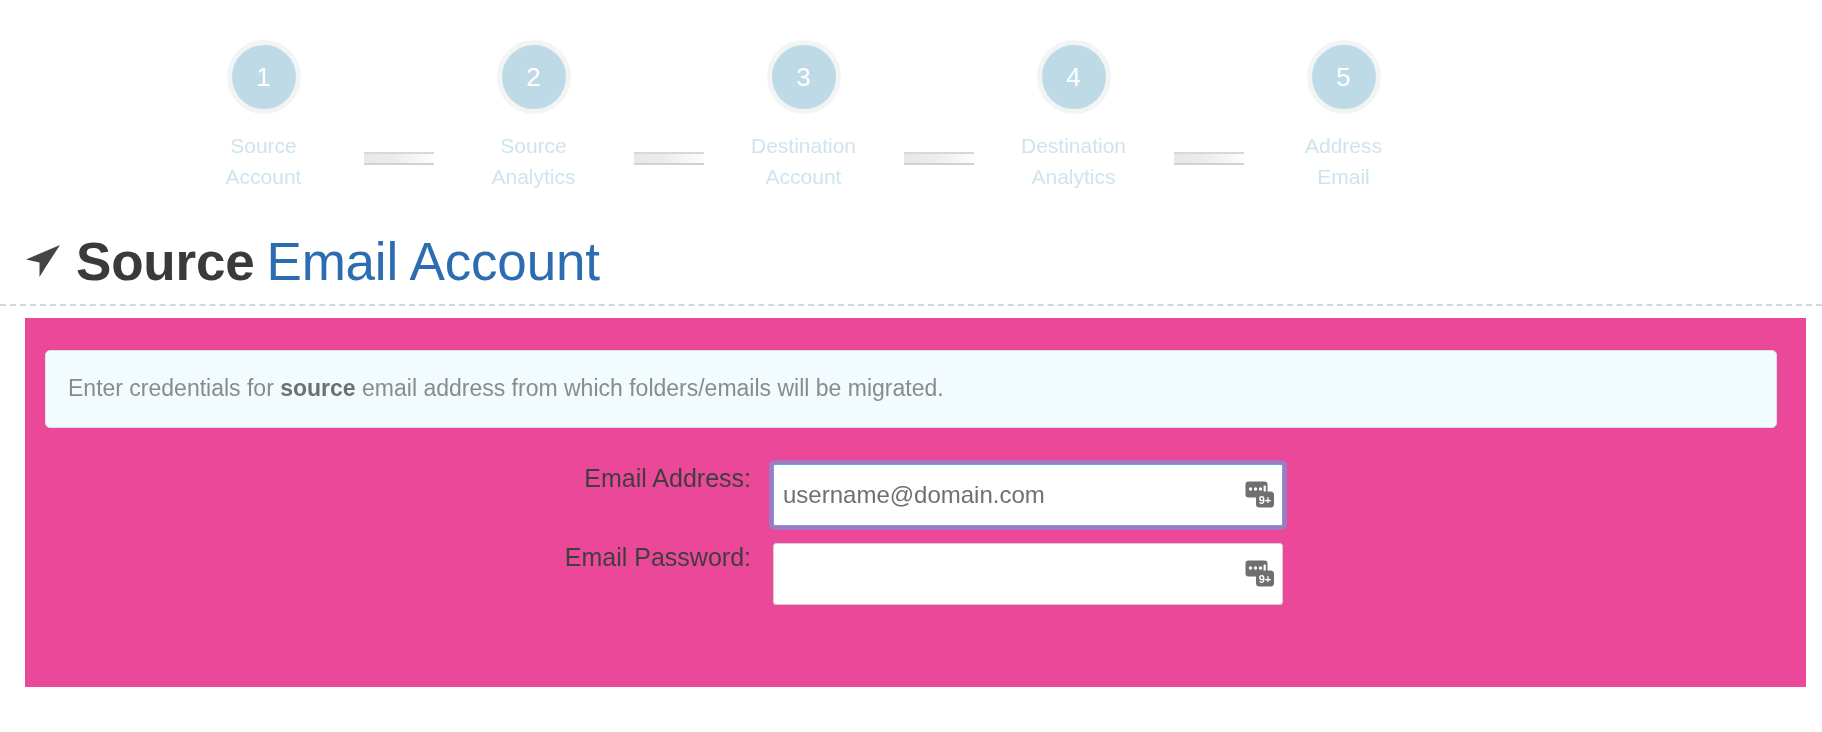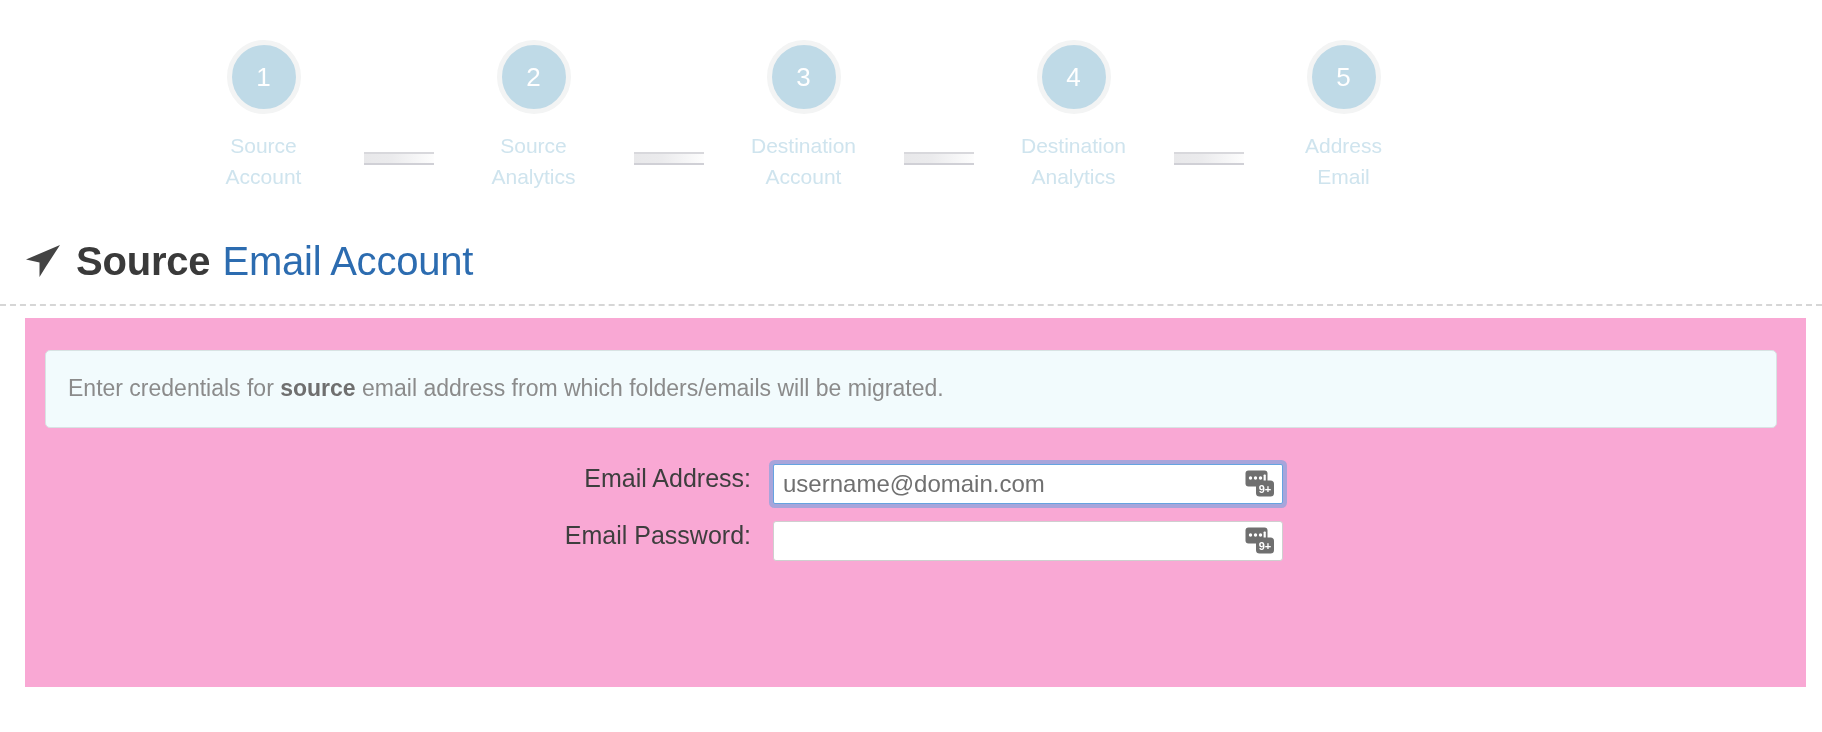--- a/index.html
+++ b/index.html
@@ -80,21 +80,21 @@
     height: 58px;
   }
   .heading-icon {
     width: 38px;
     height: 34px;
     display: inline-block;
     flex: 0 0 auto;
   }
   .heading-icon svg { display: block; }
   .heading-text {
-    font-size: 40px;
+    font-size: 53px;
     line-height: 1;
     letter-spacing: -0.2px;
     white-space: nowrap;
   }
   .heading-strong {
     font-weight: 700;
     color: #3a3a3a;
   }
   .heading-light {
     font-weight: 400;
@@ -104,21 +104,21 @@
   .heading-rule {
     margin: 14px 0 0 0;
     height: 0;
     border: 0;
     border-top: 2px dashed #d6d6d6;
   }
 
   
   .panel {
     margin: 12px 16px 0 25px;
-    background: #f9a8d4;
+    background: #ec4899;
     height: 369px;
     box-sizing: border-box;
     padding: 32px 28px 0 20px;
   }
   .alert-info {
     background: #f2fbfd;
     border: 1px solid #d8e3e3;
     border-radius: 5px;
     padding: 24px 22px;
     color: #8b8b8b;
@@ -141,21 +141,21 @@
     padding-right: 22px;
     box-sizing: border-box;
     color: #3e3e3e;
     font-size: 25px;
     line-height: 28px;
     font-weight: 400;
   }
   .field-wrap { position: relative; }
   .text-input {
     width: 510px;
-    height: 40px;
+    height: 62px;
     box-sizing: border-box;
     border: 1px solid #cfcfcf;
     border-radius: 3px;
     padding: 0 48px 0 9px;
     font-family: "Liberation Sans", sans-serif;
     font-size: 24px;
     color: #555555;
     background: #ffffff;
     outline: none;
   }

